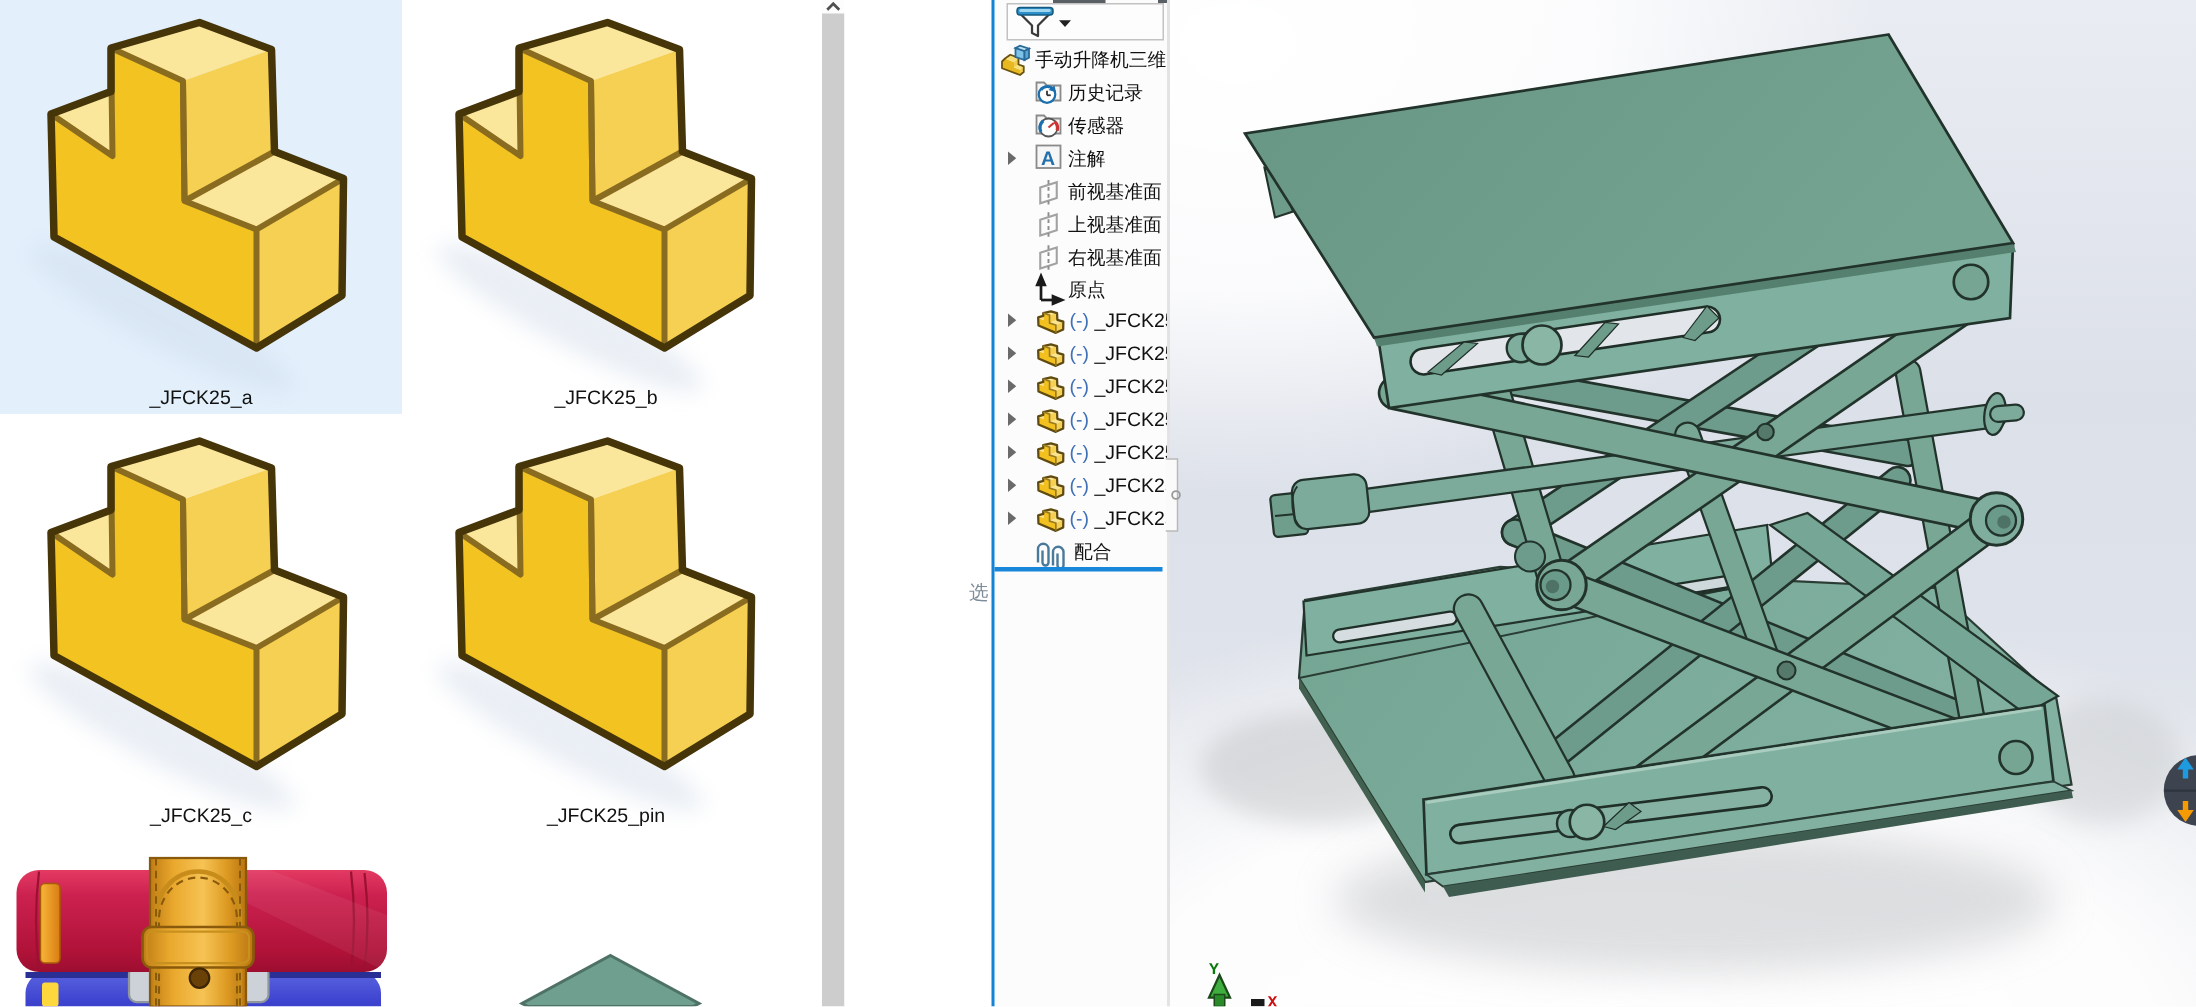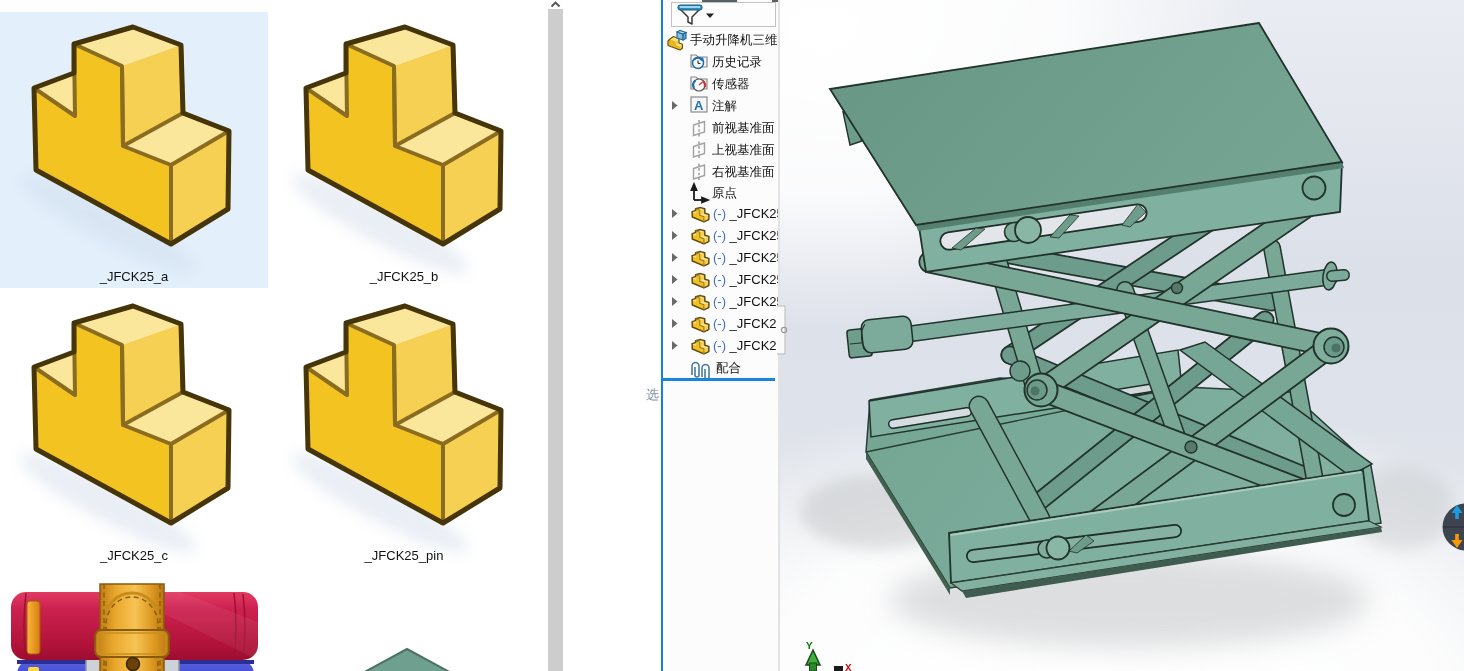--- a/index.html
+++ b/index.html
@@ -1,17 +1,17 @@
 <!DOCTYPE html>
 <html><head>
 <meta charset="utf-8">
 <style>
 html,body{margin:0;padding:0;}
 body{width:1464px;height:671px;overflow:hidden;position:relative;font-family:"Liberation Sans",sans-serif;background:#ffffff;}
-#filepanel{position:absolute;left:0;top:12px;width:548px;height:556px;background:#ffffff;}
+#filepanel{position:absolute;left:0;top:0;width:548px;height:556px;background:#ffffff;}
 #scrollbar{position:absolute;left:548px;top:0;width:15px;height:671px;background:#fdfdfd;}
 #sbthumb{position:absolute;left:548px;top:9px;width:15px;height:662px;background:#cdcdcd;}
 #gap{position:absolute;left:563px;top:0;width:98px;height:671px;background:#ffffff;}
 #seltext{position:absolute;left:646px;top:386px;font-size:13px;color:#7e8b99;}
 #treepanel{position:absolute;left:661px;top:0;width:119px;height:671px;background:#fcfcfd;border-left:2px solid #1383d8;box-sizing:border-box;}
 #treeright{position:absolute;left:778px;top:0;width:2px;height:671px;background:#e3e3e3;}
 #viewport{position:absolute;left:780px;top:0;width:684px;height:671px;}
 </style>
 </head>
 <body>

